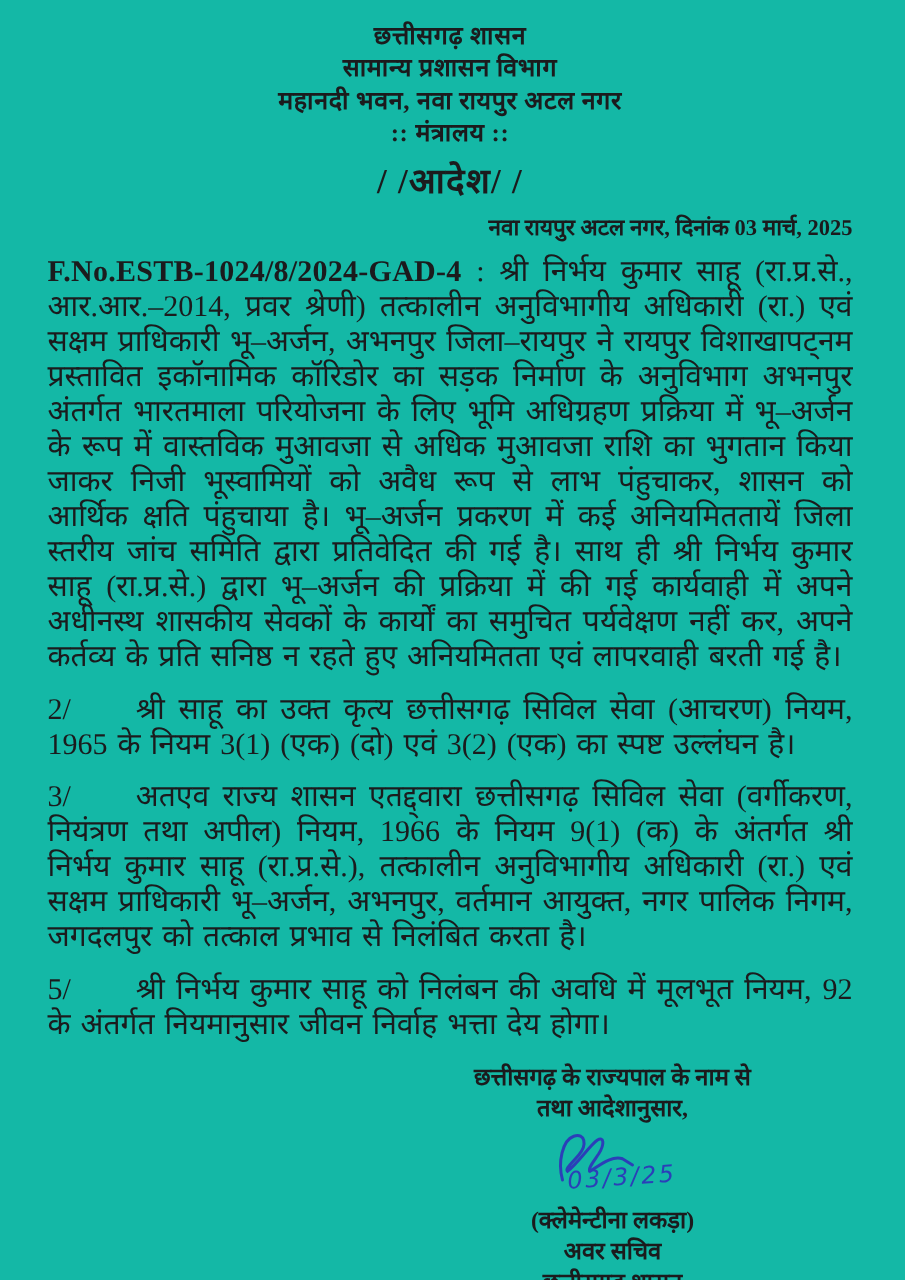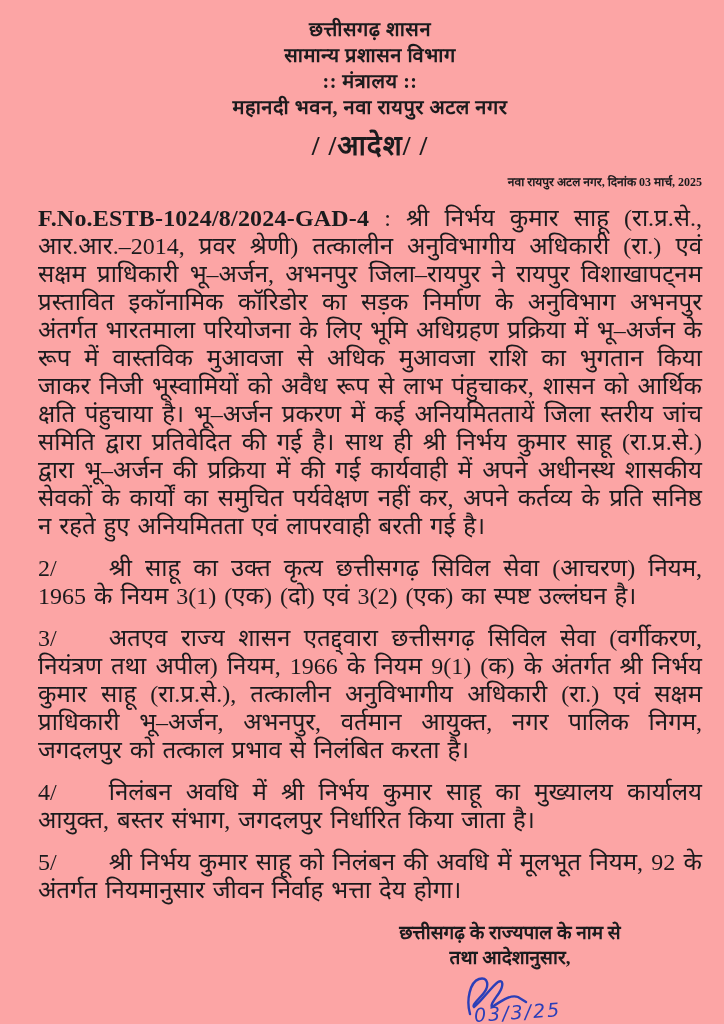--- a/index.html
+++ b/index.html
@@ -4,43 +4,43 @@
 <style>
   html,body{margin:0;padding:0;}
   body{
     width:724px;height:1024px;
     background:#dfe2e4;
     font-family:"Liberation Serif","DejaVu Serif",serif;
   }
   .page{
     width:724px;height:1024px;
     box-sizing:border-box;
-    background:#fca5a5;
+    background:#14b8a6;
     color:#1b1b1d;
-    padding:16px 22px 0 38px;
+    padding:16px 42px 0 38px;
     overflow:hidden;
   }
   header{text-align:center;}
   .h-line{
     font-size:20px;
     line-height:26px;
     font-weight:bold;
     letter-spacing:0.5px;
   }
   .order-title{
     margin-top:13px;
     font-size:28px;
     line-height:26px;
     font-weight:bold;
     letter-spacing:1px;
   }
   .dateline{
     margin-top:10px;
     text-align:right;
-    font-size:12px;
+    font-size:18px;
     line-height:26px;
     font-weight:bold;
   }
   main{margin-top:9px;}
   .para{
     margin:0;
     font-size:24px;
     line-height:28px;
     text-align:justify;
     word-spacing:2px;
@@ -81,34 +81,33 @@
   }
 </style>
 </head>
 <body>
 
 <div class="page">
 
   <header>
     <div class="h-line">छत्तीसगढ़ शासन</div>
     <div class="h-line">सामान्य प्रशासन विभाग</div>
+    <div class="h-line">महानदी भवन, नवा रायपुर अटल नगर</div>
     <div class="h-line">:: मंत्रालय ::</div>
-    <div class="h-line">महानदी भवन, नवा रायपुर अटल नगर</div>
     <div class="order-title">/ /आदेश/ /</div>
     <div class="dateline">नवा रायपुर अटल नगर, दिनांक 03 मार्च, 2025</div>
   </header>
 
   <main>
     <p class="para"><span class="ref">F.No.ESTB-1024/8/2024-GAD-4</span><span> : </span><span>श्री निर्भय कुमार साहू (रा.प्र.से., आर.आर.–2014, प्रवर श्रेणी) तत्कालीन अनुविभागीय अधिकारी (रा.) एवं सक्षम प्राधिकारी भू–अर्जन, अभनपुर जिला–रायपुर ने रायपुर विशाखापट्नम प्रस्तावित इकॉनामिक कॉरिडोर का सड़क निर्माण के अनुविभाग अभनपुर अंतर्गत भारतमाला परियोजना के लिए भूमि अधिग्रहण प्रक्रिया में भू–अर्जन के रूप में वास्तविक मुआवजा से अधिक मुआवजा राशि का भुगतान किया जाकर निजी भूस्वामियों को अवैध रूप से लाभ पंहुचाकर, शासन को आर्थिक क्षति पंहुचाया है। भू–अर्जन प्रकरण में कई अनियमिततायें जिला स्तरीय जांच समिति द्वारा प्रतिवेदित की गई है। साथ ही श्री निर्भय कुमार साहू (रा.प्र.से.) द्वारा भू–अर्जन की प्रक्रिया में की गई कार्यवाही में अपने अधीनस्थ शासकीय सेवकों के कार्यों का समुचित पर्यवेक्षण नहीं कर, अपने कर्तव्य के प्रति सनिष्ठ न रहते हुए अनियमितता एवं लापरवाही बरती गई है।</span></p>
 
     <p class="para"><span class="pnum">2/</span><span class="gap"></span><span>श्री साहू का उक्त कृत्य छत्तीसगढ़ सिविल सेवा (आचरण) नियम, 1965 के नियम 3(1) (एक) (दो) एवं 3(2) (एक) का स्पष्ट उल्लंघन है।</span></p>
 
     <p class="para"><span class="pnum">3/</span><span class="gap"></span><span>अतएव राज्य शासन एतद्द्वारा छत्तीसगढ़ सिविल सेवा (वर्गीकरण, नियंत्रण तथा अपील) नियम, 1966 के नियम 9(1) (क) के अंतर्गत श्री निर्भय कुमार साहू (रा.प्र.से.), तत्कालीन अनुविभागीय अधिकारी (रा.) एवं सक्षम प्राधिकारी भू–अर्जन, अभनपुर, वर्तमान आयुक्त, नगर पालिक निगम, जगदलपुर को तत्काल प्रभाव से निलंबित करता है।</span></p>
 
-    <p class="para"><span class="pnum">4/</span><span class="gap"></span><span>निलंबन अवधि में श्री निर्भय कुमार साहू का मुख्यालय कार्यालय आयुक्त, बस्तर संभाग, जगदलपुर निर्धारित किया जाता है।</span></p>
 
     <p class="para"><span class="pnum">5/</span><span class="gap"></span><span>श्री निर्भय कुमार साहू को निलंबन की अवधि में मूलभूत नियम, 92 के अंतर्गत नियमानुसार जीवन निर्वाह भत्ता देय होगा।</span></p>
   </main>
 
   <footer class="sig-block">
     <div>छत्तीसगढ़ के राज्यपाल के नाम से</div>
     <div>तथा आदेशानुसार,</div>
 
     <div class="sig-art">
       <svg width="84" height="50" viewBox="0 0 84 50">

